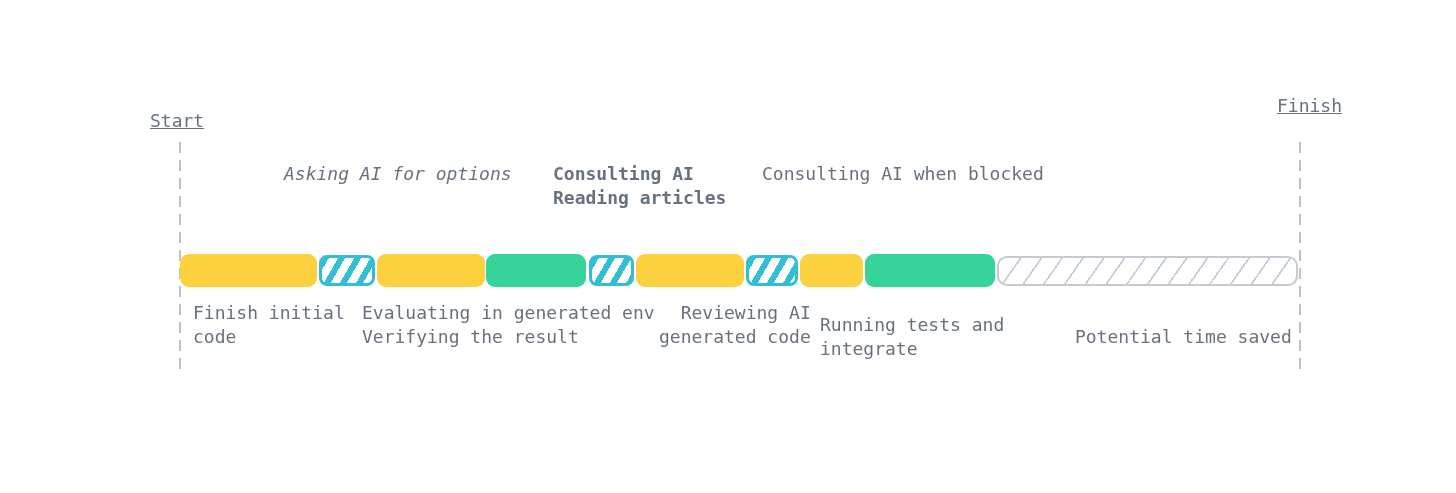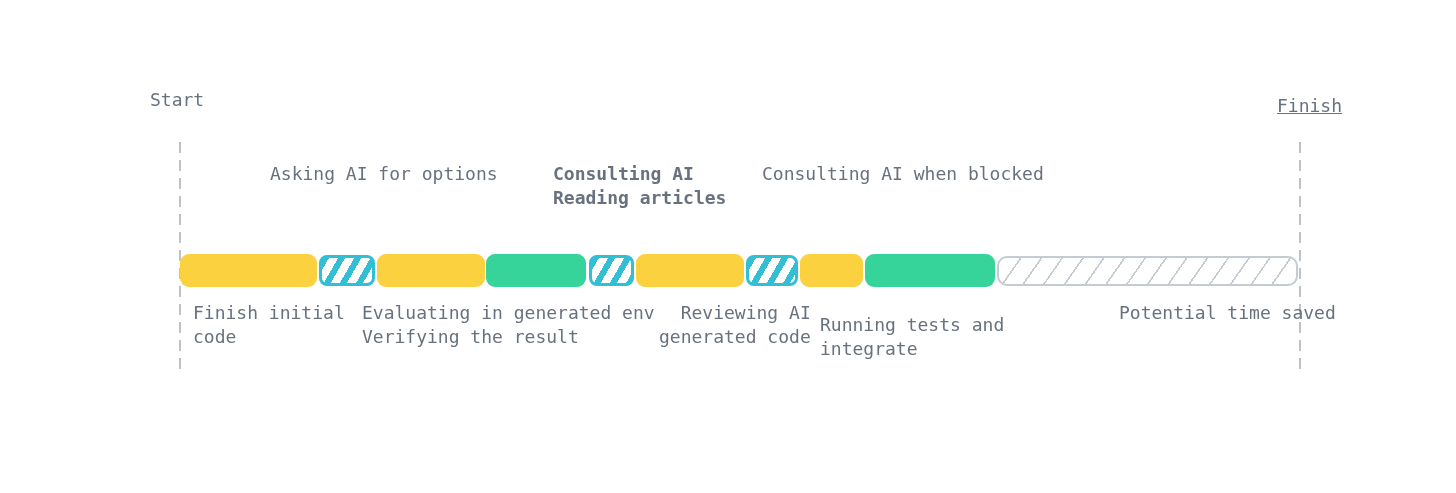--- a/index.html
+++ b/index.html
@@ -17,21 +17,21 @@
     color: var(--text);
   }
   .endpoint-label {
     position: absolute;
     font-size: 18px;
     line-height: 22px;
     color: var(--text);
     letter-spacing: 0px;
     white-space: pre;
   }
-  #start-label  { left: 150px; top: 89px; }
+  #start-label  { left: 150px; top: 110px; text-decoration: underline; }
   #finish-label { left: 1277px; top: 95px; text-decoration: underline; }
 
   .dashed-line {
     position: absolute;
     top: 142px;
     width: 2px;
     height: 233px;
     background: repeating-linear-gradient(
       to bottom,
       var(--dash) 0 11px,
@@ -107,21 +107,21 @@
 
   <div id="start-label" class="endpoint-label">Start</div>
 
   <div id="finish-label" class="endpoint-label">Finish</div>
 
   <div id="start-line" class="dashed-line"></div>
 
   <div id="finish-line" class="dashed-line"></div>
 
   <div id="annotations-above">
-      <div class="annotation" style="left: 270px;">Asking AI for options</div>
+      <div class="annotation" style="left: 284px; font-style: italic;">Asking AI for options</div>
       <div class="annotation" style="left: 553px; font-weight: bold;">Consulting AI
 Reading articles</div>
       <div class="annotation" style="left: 762px;">Consulting AI when blocked</div>
     </div>
 
   <div id="timeline-bar">
       <div class="seg solid-yellow" style="left: 0px; width: 137px;"></div>
       <div class="seg hatched-cyan" style="left: 139px; width: 56px;"></div>
       <div class="seg solid-yellow" style="left: 197px; width: 108px;"></div>
       <div class="seg solid-green" style="left: 306px; width: 100px;"></div>
@@ -135,16 +135,16 @@
 
   <div id="annotations-below">
       <div class="annotation" style="left: 193px;">Finish initial
 code</div>
       <div class="annotation" style="left: 362px;">Evaluating in generated env
 Verifying the result</div>
       <div class="annotation" style="left: 659px; text-align: right;">Reviewing AI
 generated code</div>
       <div class="annotation" style="left: 820px; margin-top: 12px;">Running tests and
 integrate</div>
-      <div class="annotation" style="left: 1119px;">Potential time saved</div>
+      <div class="annotation" style="left: 1075px; margin-top: 24px;">Potential time saved</div>
     </div>
 
 </div>
 
 </body></html>

